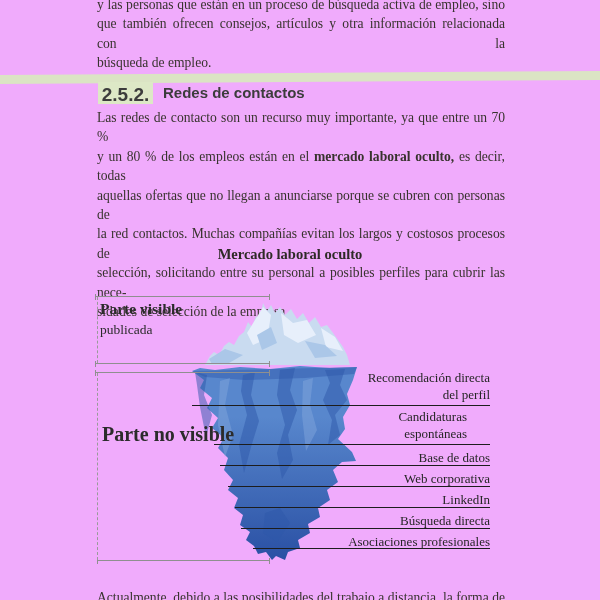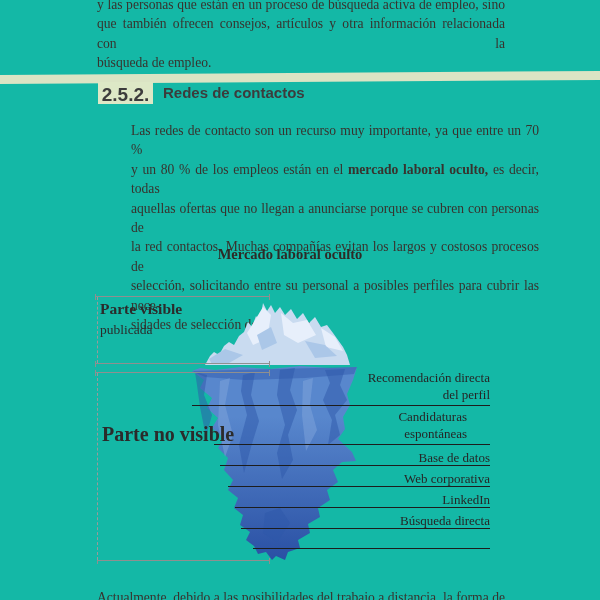--- a/index.html
+++ b/index.html
@@ -1,24 +1,24 @@
 <!DOCTYPE html>
 <html><head>
 <meta charset="utf-8">
 <style>
   html,body{margin:0;padding:0;background:#ffffff;}
-  .page{position:relative;width:600px;height:600px;overflow:hidden;background:#14b8a6;
+  .page{position:relative;width:600px;height:600px;overflow:hidden;background:#f0abfc;
         font-family:"Liberation Serif","DejaVu Serif",serif;color:#38332e;}
   
   .para{position:absolute;left:97px;width:408px;font-size:13.6px;line-height:19.4px;}
   .para .tline{text-align:justify;text-align-last:justify;}
   .para .tline.last{text-align:left;text-align-last:left;}
   .para strong{font-weight:bold;}
   .top-para{top:-5px;}
-  .body-para{top:121px;margin-left:34px;}
+  .body-para{top:108px;}
   .bottom-para{top:588px;}
   
   .band{position:absolute;left:-4px;top:73px;width:610px;height:9px;background:#dbe4c4;
         transform:rotate(-0.4deg);}
   .sec-box{position:absolute;left:98px;top:82px;width:55px;height:22px;background:#dde8c6;}
   .sec-number{position:absolute;left:98px;top:84px;width:55px;text-align:center;
         font-family:"Liberation Sans","DejaVu Sans",sans-serif;font-weight:bold;
         font-size:19px;color:#3c3c3c;}
   .sec-title{position:absolute;left:163px;top:84px;
         font-family:"Liberation Sans","DejaVu Sans",sans-serif;font-weight:bold;
@@ -145,18 +145,21 @@
   </div>
   <div class="ch ch4">
     <div>Web corporativa</div>
   </div>
   <div class="ch ch5">
     <div>LinkedIn</div>
   </div>
   <div class="ch ch6">
     <div>Búsqueda directa</div>
   </div>
+  <div class="ch ch7">
+    <div>Asociaciones profesionales</div>
+  </div>
 
   <div class="para bottom-para">
     <div class="tline">Actualmente, debido a las posibilidades del trabajo a distancia, la forma de</div>
   </div>
 
 </div>
 
 </body></html>

